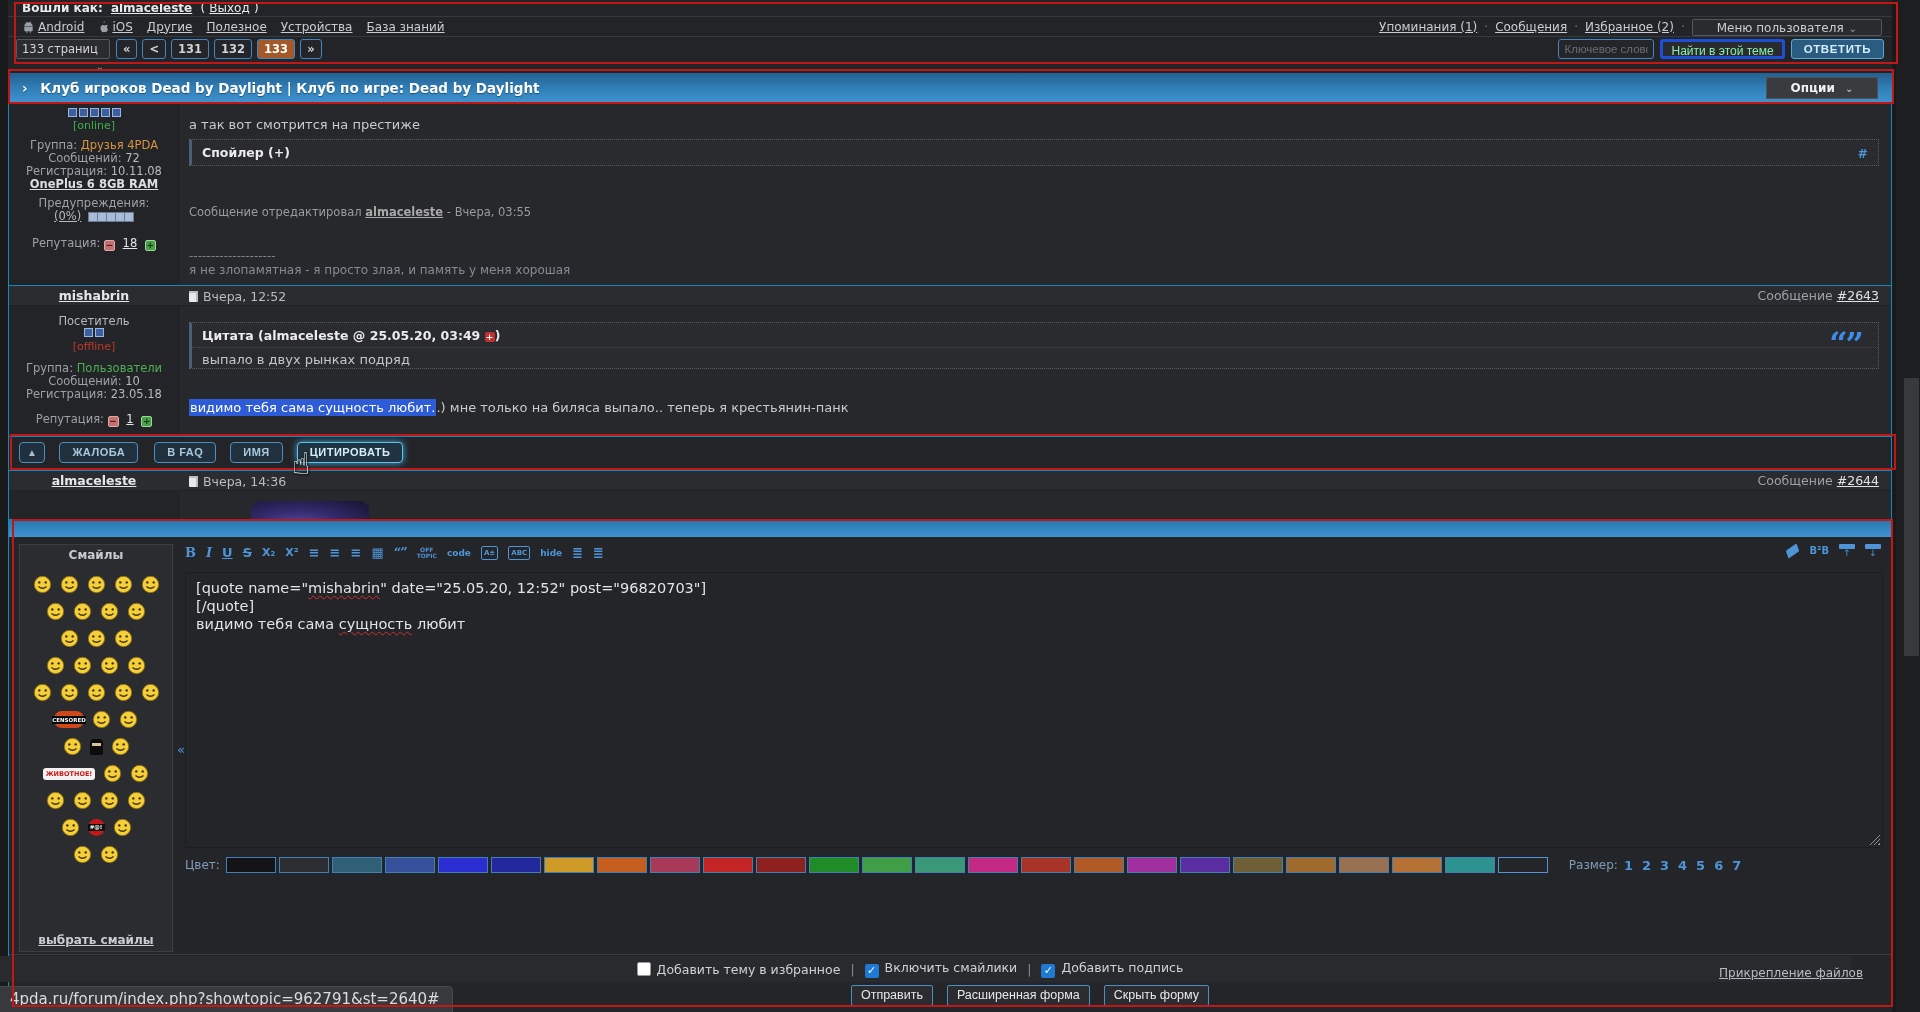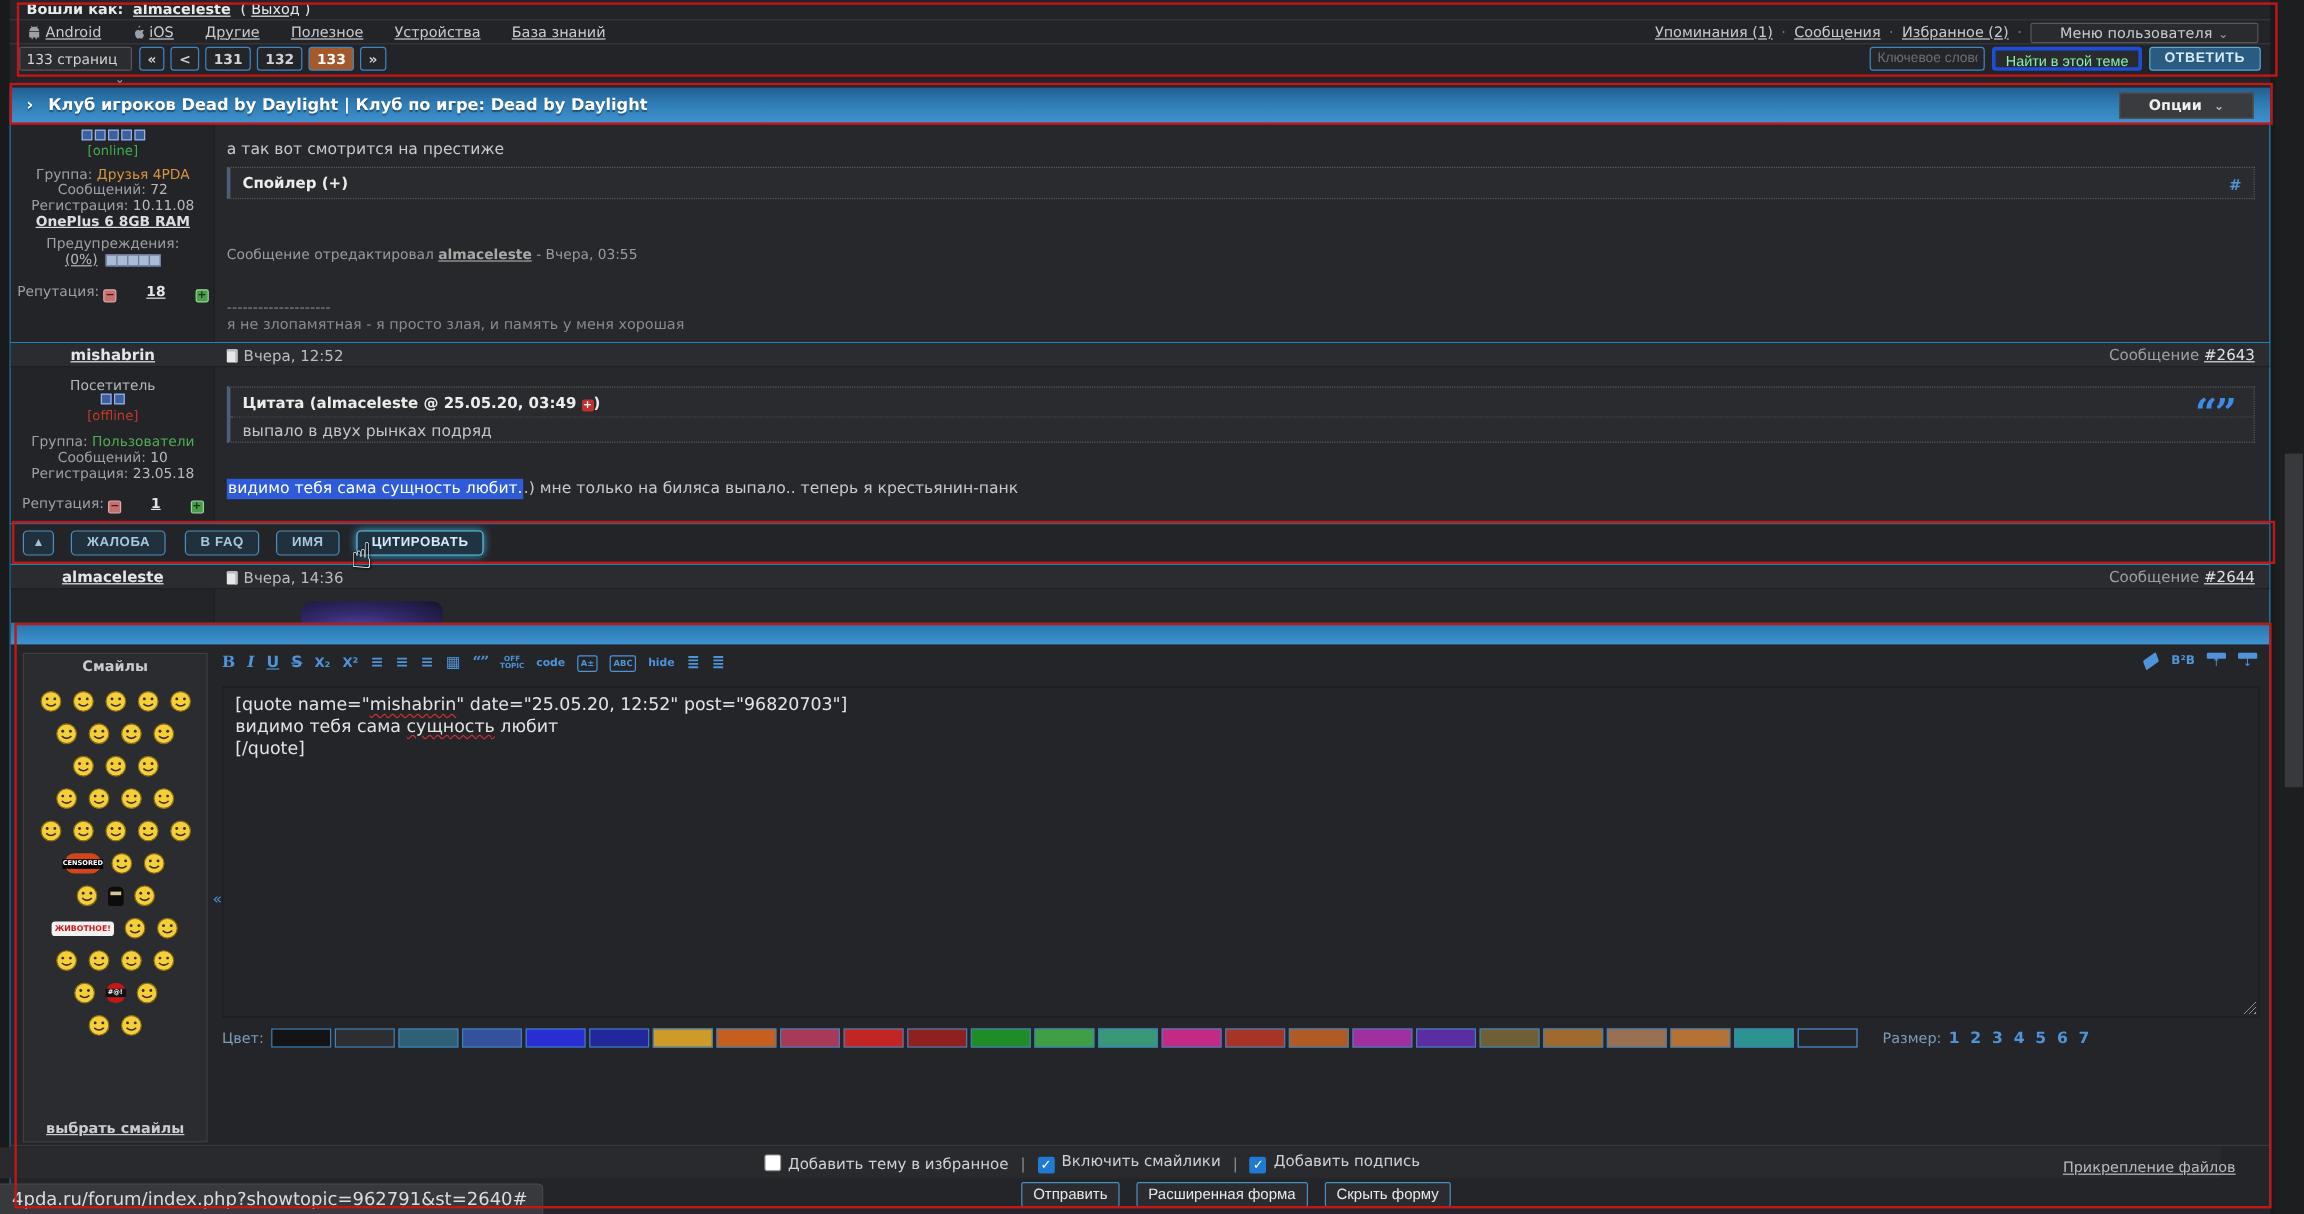--- a/index.html
+++ b/index.html
@@ -4,21 +4,21 @@
 <style>
   *{margin:0;padding:0;box-sizing:border-box}
   html,body{width:1920px;height:1012px}
   body{position:relative;background:#191a1c;font-family:"DejaVu Sans","Liberation Sans",sans-serif;font-size:12.5px;color:#c8c8c8;overflow:hidden}
   a{text-decoration:underline;color:#c9ccd1;cursor:pointer}
   .page{position:absolute;left:8px;top:0;width:1884px;height:1012px;background:#232428}
   
   .row1{position:absolute;left:0;top:1px;width:100%;height:16px;line-height:15px;padding-left:14px;border-bottom:1px solid #38393c;color:#e8eaec;font-weight:bold;font-size:12px}
   .row1 a{color:#e8eaec}
   .row2{position:absolute;left:0;top:17px;width:100%;height:20px;line-height:19px;border-bottom:1px solid #38393c;font-size:12px}
-  .navL{position:absolute;left:15px;top:0;display:flex;gap:26px;align-items:center;height:20px}
+  .navL{position:absolute;left:15px;top:0;display:flex;gap:14px;align-items:center;height:20px}
   .navR{position:absolute;right:10px;top:0;display:flex;gap:7px;align-items:center;height:20px}
   .nav-link{display:inline-flex;align-items:center;gap:4px}
   .nav-ico{display:inline-flex;text-decoration:none}
   .dot{color:#7a7e84;text-decoration:none}
   .menu-box{border:1px solid #54565a;background:#2a2b2e;border-radius:2px;padding:0 24px;height:17px;line-height:16px;text-decoration:none;color:#c9ccd1}
   .menu-box .chev{color:#9aa0a6;font-size:10px;margin-left:5px}
   .row3{position:absolute;left:0;top:37px;width:100%;height:26px}
   .pageselect{position:absolute;left:8px;top:2px;width:94px;height:20px;background:#2b2c2f;border:1px solid #56585c;border-radius:2px;color:#d4d4d6;font-size:11.5px;line-height:18px;padding:0 5px;cursor:pointer}
   .pageselect .chev{float:right;color:#9aa0a6;font-size:10px}
   .pgbtns{position:absolute;left:108px;top:2px;display:flex;gap:5px}
@@ -52,21 +52,21 @@
   .offline{color:#c0392b;font-size:11px}
   .ginfo div{line-height:13px}
   .glabel{color:#9da1a6}
   .gval-orange{color:#d6953f}
   .gval-green{color:#4fae55}
   .device{font-weight:bold;color:#dcdee2;text-decoration:underline}
   .warnbar{display:inline-flex}
   .warnbar i{width:10px;height:10px;background:#a8bcd8;border:1px solid #6a7a96;margin-left:-1px}
   .repminus{display:inline-block;width:11px;height:11px;background:#c27070;border:1px solid #e0a8a8;border-radius:2px;color:#5a1010;font-size:9px;line-height:9px;font-weight:bold;vertical-align:-1px}
   .repplus{display:inline-block;width:11px;height:11px;background:#4a9e4a;border:1px solid #9ad89a;border-radius:2px;color:#0c3a0c;font-size:9px;line-height:9px;font-weight:bold;vertical-align:-1px}
-  .repnum{font-weight:bold;color:#e2e4e8;text-decoration:underline;margin:0 21px}
+  .repnum{font-weight:normal;color:#e2e4e8;text-decoration:underline;margin:0 4px}
   .pbody-text{position:absolute;left:180px;color:#c8cace;font-size:13px}
   .qblock{position:absolute;left:180px;width:1690px;background:#2a2b2e;border-top:1px dotted #5a5a5a;border-bottom:1px dotted #5a5a5a;border-right:1px dotted #5a5a5a;border-left:3px solid #4a6078}
   .qhead{font-weight:bold;color:#ececec;font-size:12.5px;padding:5px 10px 4px 10px}
   .qbody{color:#c4c6ca;font-size:13px;padding:4px 10px 6px 10px;border-top:1px dotted #4a4a4a}
   .plusic{display:inline-block;width:10px;height:10px;background:#c03030;border-radius:2px;color:#fff;font-size:9px;line-height:10px;text-align:center;font-weight:bold;vertical-align:0}
   .bigquote{position:absolute;right:16px;top:2px;font-size:32px;font-weight:bold;color:#3d8ce8;letter-spacing:-2px;font-family:"DejaVu Serif",serif}
   .selhl{background:#2e5cd9;color:#fff;padding:1px 1px}
   .editnote{position:absolute;left:180px;color:#9b9b9b;font-size:11.5px}
   .editnote a{color:#a8a8a8;font-weight:bold}
   .sig{position:absolute;left:180px;color:#858b94;font-size:12px}
@@ -671,22 +671,22 @@
             </span>
             <span class="panel-ic">
               <i></i>
               <span>↓</span>
             </span>
           </span>
       </div>
 
       <div class="ta">
         <div><span>[quote name="</span><span class="squig">mishabrin</span><span>" date="25.05.20, 12:52" post="96820703"]</span></div>
+        <div><span>[/quote]</span></div>
         <div><span>видимо тебя сама </span><span class="squig">сущность</span><span> любит</span></div>
-        <div><span>[/quote]</span></div>
         <span class="grip"></span>
       </div>
 
       <div class="colorrow">
         <span class="clabel">Цвет:</span>
         <span id="palette" style="display:inline-flex">
             <span class="swatch" style="background: rgb(20, 20, 23);"></span>
             <span class="swatch" style="background: rgb(45, 46, 50);"></span>
             <span class="swatch" style="background: rgb(47, 96, 118);"></span>
             <span class="swatch" style="background: rgb(54, 81, 156);"></span>

